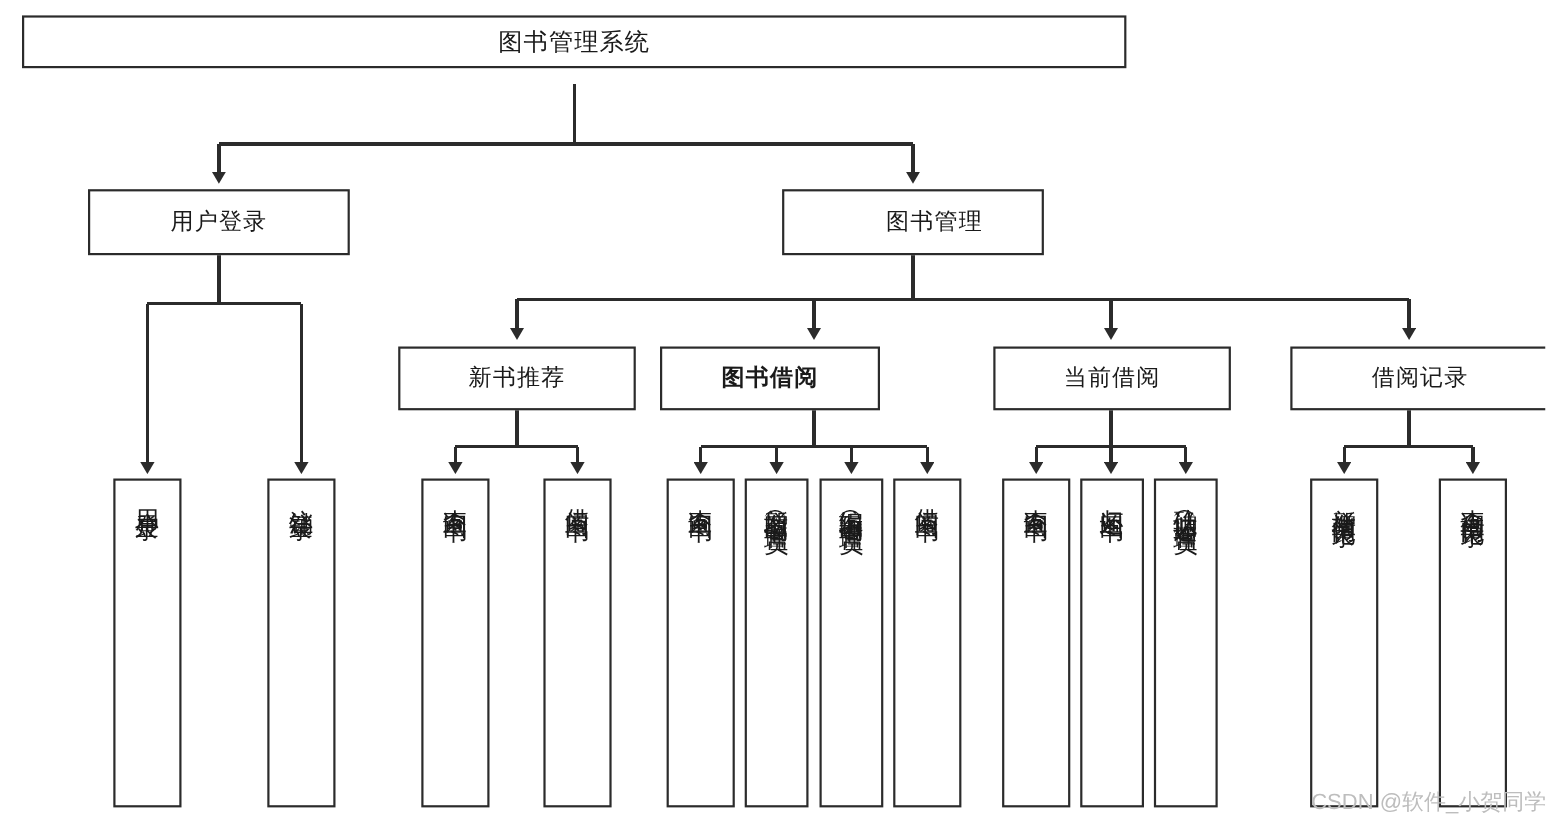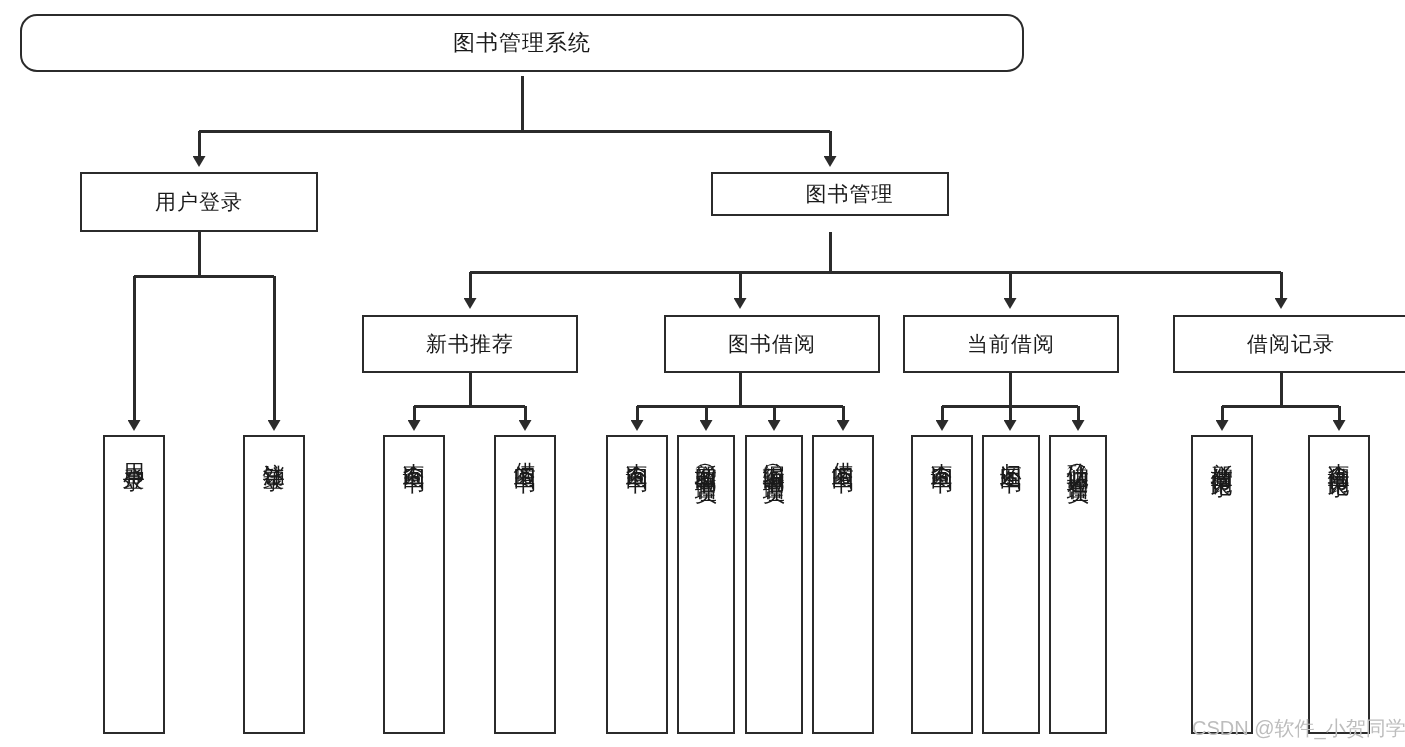--- a/index.html
+++ b/index.html
@@ -120,35 +120,35 @@
       <path d="M1010,406 L1010,421" marker-end="url(#arrow)"></path>
       <path d="M1078,406 L1078,421" marker-end="url(#arrow)"></path>
 
       <path d="M1281,373 L1281,406"></path>
       <path d="M1222,406 L1339,406"></path>
       <path d="M1222,406 L1222,421" marker-end="url(#arrow)"></path>
       <path d="M1339,406 L1339,421" marker-end="url(#arrow)"></path>
     </g>
   </svg>
 
-  <div class="node-box node-h node-root" style="left:20px; top:14px; width:1004px; height:58px;border-radius:17px;">
+  <div class="node-box node-h node-root" style="left:20px; top:14px; width:1004px; height:48px;">
     <span class="node-label">图书管理系统</span>
   </div>
 
   <div class="node-box node-h" style="left:80px; top:172px; width:238px; height:60px;">
     <span class="node-label">用户登录</span>
   </div>
-  <div class="node-box node-h" style="left:711px; top:172px; width:238px; height:44px;padding-left:39px;">
+  <div class="node-box node-h" style="left:711px; top:172px; width:238px; height:60px;padding-left:39px;">
     <span class="node-label">图书管理</span>
   </div>
 
   <div class="node-box node-h" style="left:362px; top:315px; width:216px; height:58px;">
     <span class="node-label">新书推荐</span>
   </div>
-  <div class="node-box node-h" style="left:664px; top:315px; width:216px; height:58px;">
+  <div class="node-box node-h" style="left:600px; top:315px; width:200px; height:58px;font-weight:bold;">
     <span class="node-label">图书借阅</span>
   </div>
   <div class="node-box node-h" style="left:903px; top:315px; width:216px; height:58px;">
     <span class="node-label">当前借阅</span>
   </div>
   <div class="node-box node-h" style="left:1173px; top:315px; width:236px; height:58px;">
     <span class="node-label">借阅记录</span>
   </div>
 
   <div class="node-box node-v" style="left:103px; top:435px; width:62px; height:299px;">

